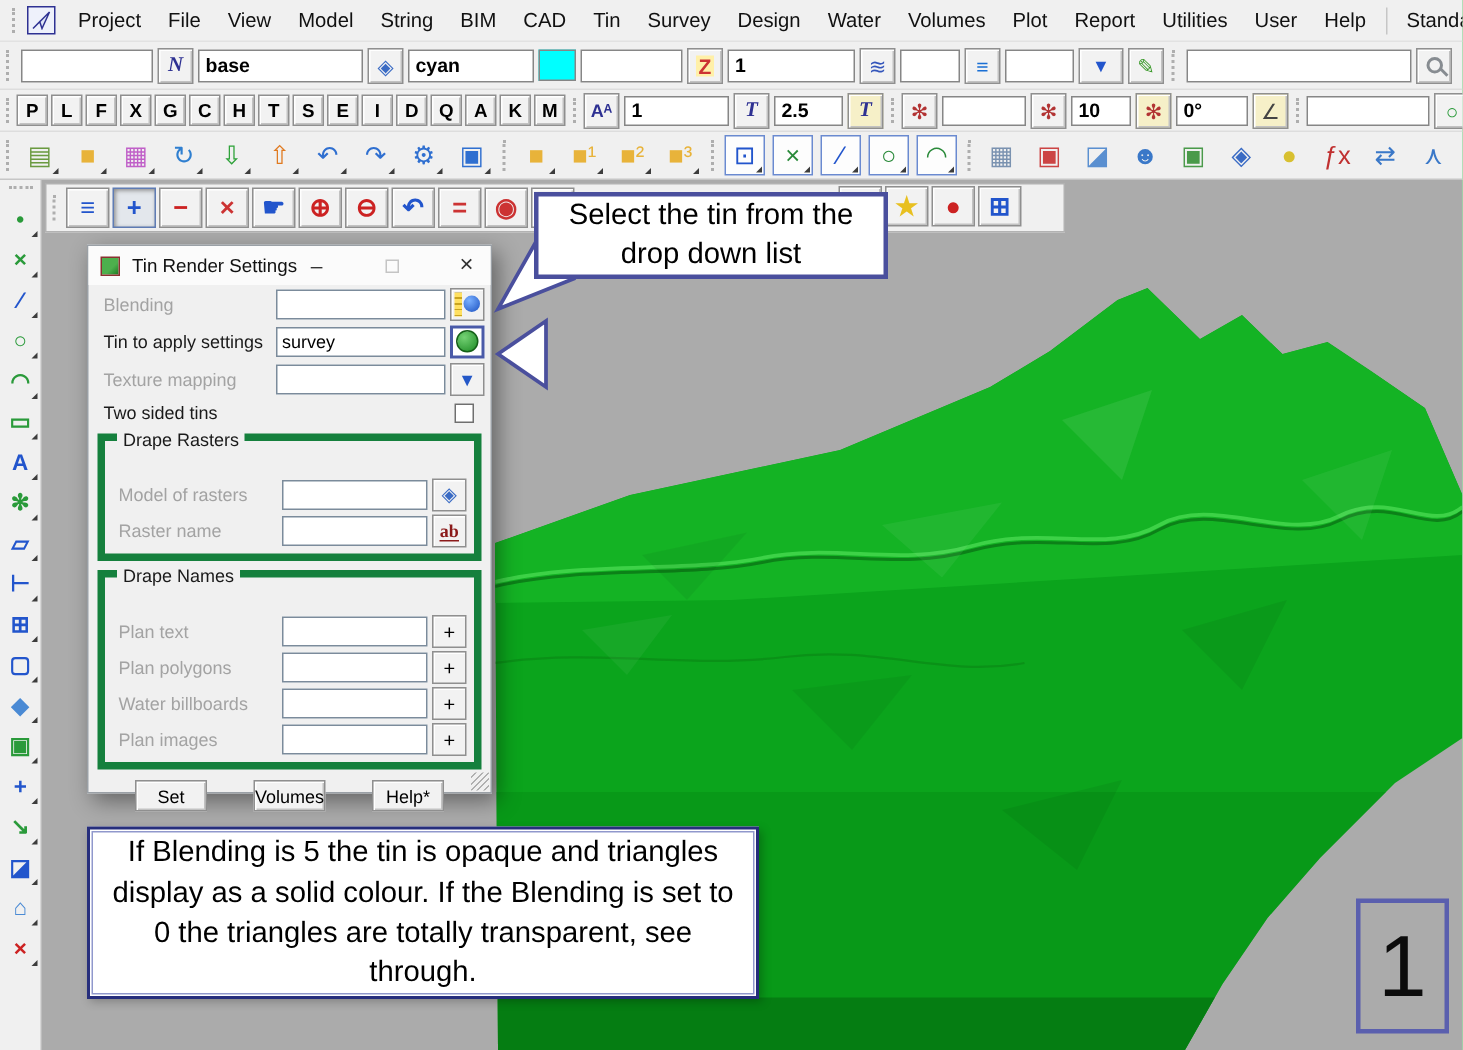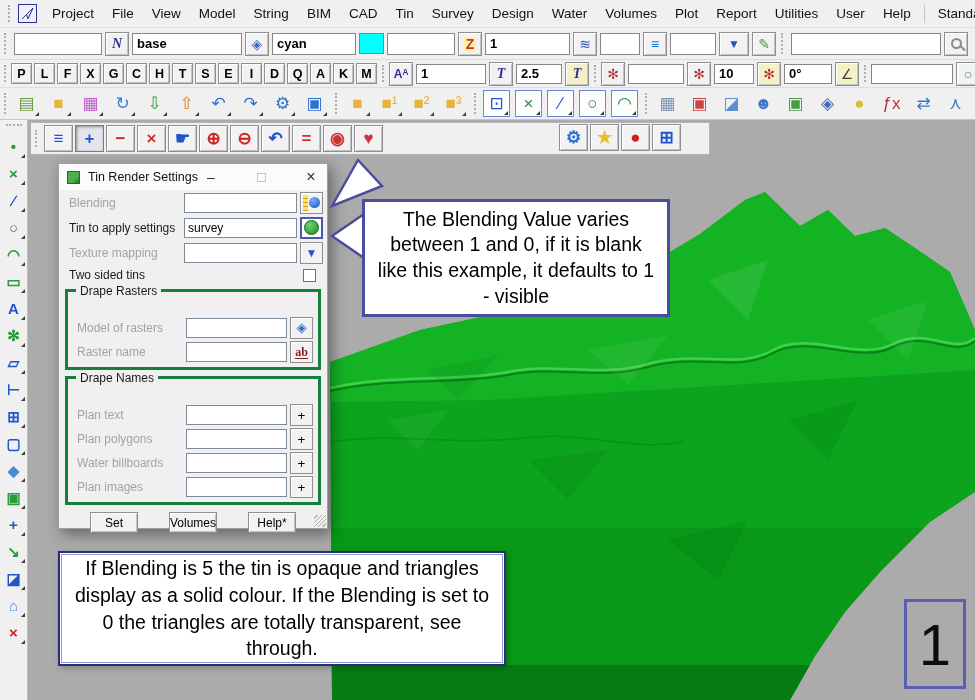--- a/index.html
+++ b/index.html
@@ -65,21 +65,21 @@
   .dlabel.dis { color: #a3a3a3; }
   .dfield { flex: 1; height: 20px; border: 1px solid #7b8b9b; background: #fff; font: 12px "Liberation Sans", sans-serif; padding: 0 3px; min-width: 0; }
   .dibtn { flex: 0 0 23px; width: 23px; height: 22px; background: #f2f2f2; border: 1px solid #8f8f8f; box-shadow: inset 1px 1px 0 #fff; display: inline-flex; align-items: center; justify-content: center; }
   .dibtn.tinbtn { border: 2px solid #4a5aa8; background: #fff; }
   .tinball { width: 15px; height: 15px; border-radius: 50%; background: radial-gradient(circle at 35% 30%, #74d274, #1d8a24); border: 1px solid #156018; }
   .ruler { width: 5px; height: 16px; background: repeating-linear-gradient(180deg, #ffe060 0 3px, #c9a41f 3px 4px); margin-right: 1px; }
   .ball { width: 11px; height: 11px; border-radius: 50%; background: radial-gradient(circle at 35% 30%, #7ab0ff, #1a50c0); }
   .dtri { color: #2458c8; font-size: 12px; }
   .abic { font-family: "Liberation Serif", serif; font-weight: bold; font-size: 12px; color: #8b1a1a; border-bottom: 1px solid #8b1a1a; line-height: 1; }
   .checkbox { width: 13px; height: 13px; border: 1px solid #6f6f6f; background: #fff; margin-left: auto; margin-right: 7px; }
-  .groupbox { margin: 4px 6px 6px; border: 3px solid #15803d; padding: 24px 3px 3px; position: relative; }
+  .groupbox { margin: 4px 6px 6px; border: 5px solid #15803d; padding: 24px 3px 3px; position: relative; }
   .gtitle { position: absolute; top: -8px; left: 8px; background: #f0f0f0; padding: 0 4px; font-size: 12px; color: #1a1a1a; }
   .groupbox .drow { height: 24px; padding: 0 2px 0 6px; }
   .groupbox .dlabel { flex: 0 0 106px; }
   .statusbar { margin: 7px 6px 0; border: 1px solid #9aa2aa; box-shadow: inset 1px 1px 2px #cfcfcf; height: 17px; font-size: 12px; padding: 0 5px; background: #f5f5f5; display: flex; align-items: center; }
   .dbuttons { display: flex; justify-content: space-evenly; margin-top: 7px; }
   .dbtn { min-width: 48px; height: 21px; font-size: 12px; background: #f2f2f2; border: 1px solid #8f8f8f; box-shadow: inset 1px 1px 0 #fff, inset -1px -1px 0 #c2c2c2; }
   .dialog::after { content: ""; position: absolute; right: 1px; bottom: 1px; width: 12px; height: 12px; background: repeating-linear-gradient(135deg, transparent 0 2px, #b0b0b0 2px 3px); }
 
   
   .tails { position: absolute; left: 0; top: 0; z-index: 40; pointer-events: none; }
@@ -557,22 +557,22 @@
             <button class="dbtn">Volumes</button>
             <button class="dbtn">Help*</button>
           </div>
       </div>
 
       <svg class="tails" width="947" height="580">
         <polygon points="330,40 304,86 354,66" fill="#ffffff" stroke-width="2.5" stroke="#4a4f9d"></polygon>
         <polygon points="336,94 304,116 336,138" fill="#ffffff" stroke-width="2.5" stroke="#4a4f9d"></polygon>
       </svg>
 
-      <div class="callout c2" style="border-color: rgb(74, 79, 157);">
-        <span>The Blending Value varies between 1 and 0, if it is blank like this example, it defaults to 1 - visible</span>
+      <div class="callout c1" style="border-color: rgb(74, 79, 157);">
+        <span>Select the tin from the drop down list</span>
       </div>
 
       <div class="note" style="border-color: rgb(38, 46, 124);">
         <span>If Blending is 5 the tin is opaque and triangles display as a solid colour. If the Blending is set to 0 the triangles are totally transparent, see through.</span>
       </div>
 
       <div class="pagebox" style="border-color: rgb(90, 95, 174);">
         <span>1</span>
       </div>
 

